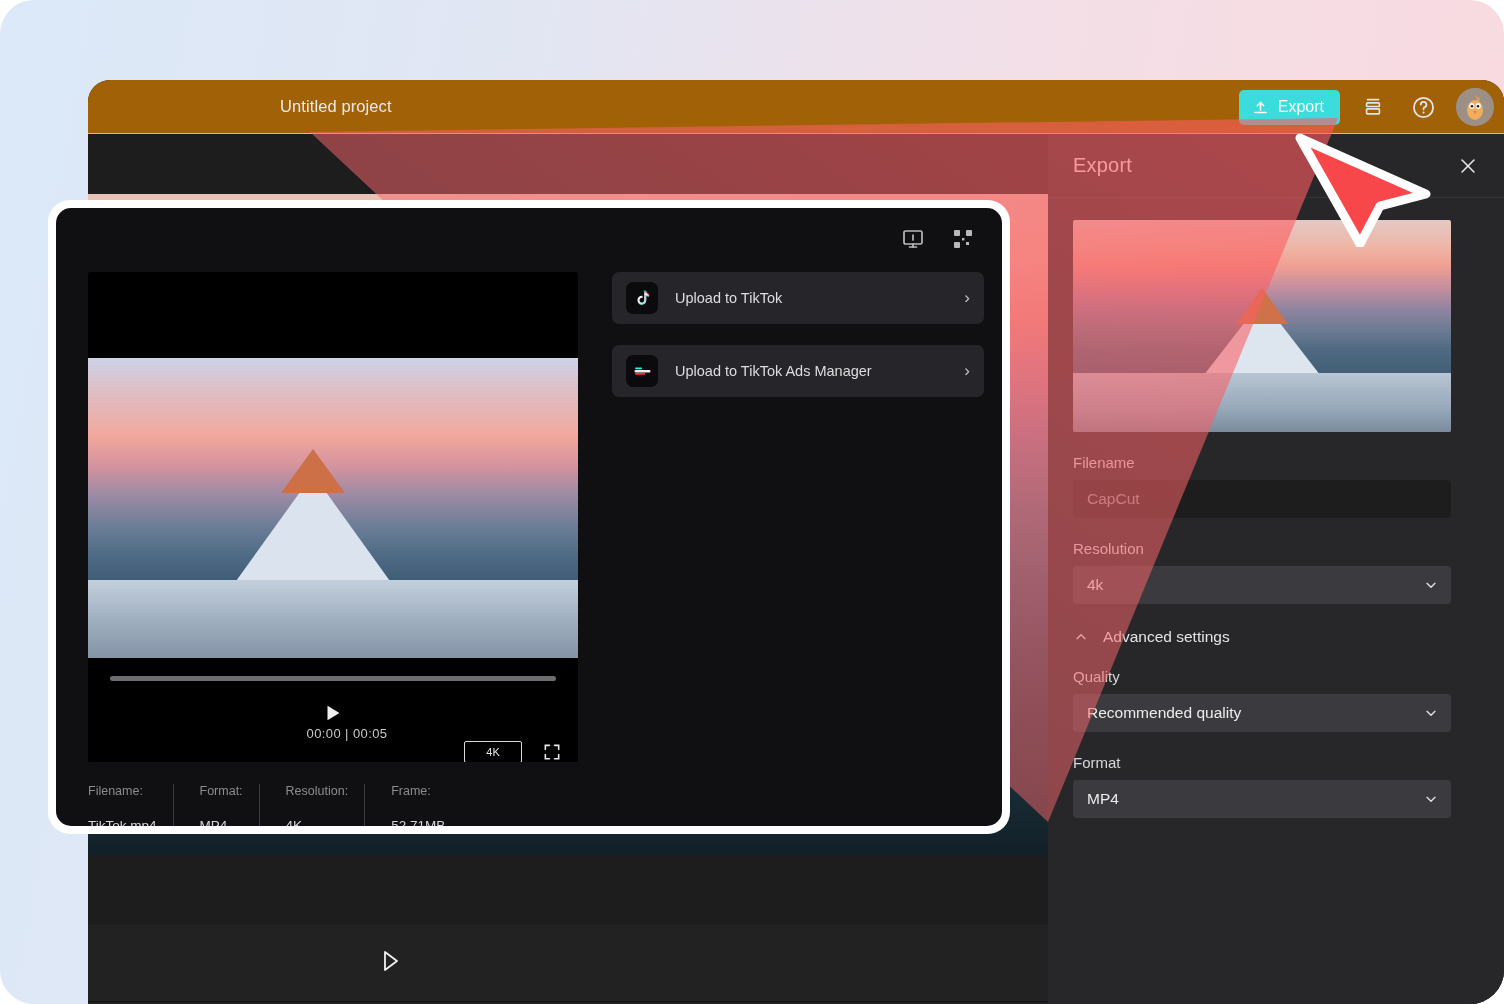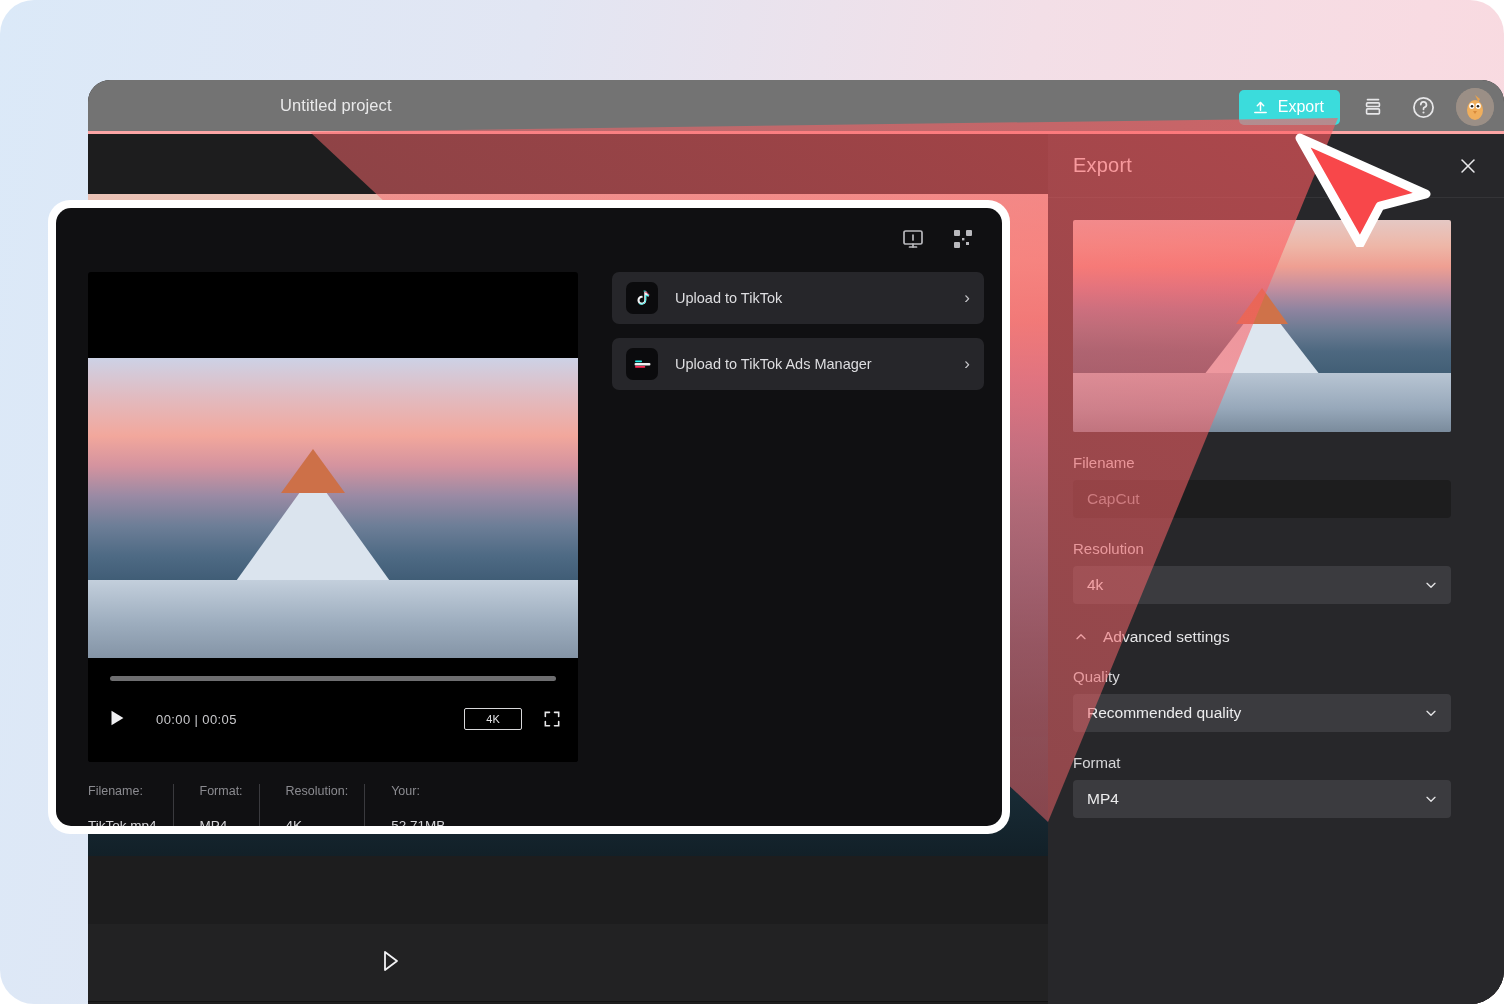--- a/index.html
+++ b/index.html
@@ -28,23 +28,23 @@
     background: #1e1e1f;
     border-radius: 22px 22px 0 0;
     overflow: hidden;
   }
 
   
   #topbar {
     position: absolute;
     left: 0; top: 0;
     width: 100%; height: 54px;
-    background: #737373;
+    background: #a16207;
     display: flex; align-items: center;
-    border-bottom: 3px solid #fca5a5;
+    border-bottom: 1px solid #fca5a5;
   }
   #project-title {
     position: absolute;
     left: 192px;
     font-size: 16.5px;
     color: #e9e9ea;
     letter-spacing: .1px;
     white-space: nowrap;
   }
   #topbar-right {
@@ -304,21 +304,21 @@
     background: #000000;
   }
   #vid-progress {
     position: absolute; left: 22px; top: 18px;
     width: 446px; height: 5px;
     background: #6e6e70; border-radius: 3px;
     cursor: pointer;
   }
   #vid-ctl-row {
     position: absolute; left: 18px; right: 16px; top: 44px;
-    height: 34px; display: flex; align-items: center;
+    height: 34px; display: flex; align-items: center; flex-direction: column;
   }
   #vid-ctl-row .small-play { width: 24px; height: 24px; cursor: pointer; }
   #vid-time {
     margin-left: 26px; font-size: 13px;
     color: #c9c9cc; letter-spacing: .4px;
     white-space: nowrap;
   }
   #vid-ctl-right { margin-left: auto; display: flex; align-items: center; gap: 20px; }
   #res-chip {
     width: 58px; height: 22px;
@@ -340,21 +340,21 @@
     position: absolute; left: 556px; top: 64px;
     width: 372px;
   }
   #ready-title {
     font-size: 25px; color: #f2f2f4;
     font-weight: bold; letter-spacing: .2px;
     margin-bottom: 24px;
   }
   .share-row {
     display: flex; align-items: center;
-    height: 52px; margin-bottom: 14px;
+    height: 52px; margin-bottom: 21px;
     background: #26262a; border-radius: 7px;
     padding: 0 14px; cursor: pointer;
   }
   .share-ic {
     width: 32px; height: 32px; border-radius: 7px;
     background: #0b0b0d;
     display: flex; align-items: center; justify-content: center;
     flex: none; margin-right: 17px;
   }
   .share-label { font-size: 14.5px; color: #dedee1; flex: 1; white-space: nowrap; }
@@ -589,21 +589,21 @@
         </div>
         <div class="meta-cell">
           <div class="meta-k">Format:</div>
           <div class="meta-v">MP4</div>
         </div>
         <div class="meta-cell">
           <div class="meta-k">Resolution:</div>
           <div class="meta-v">4K</div>
         </div>
         <div class="meta-cell">
-          <div class="meta-k">Your:</div>
+          <div class="meta-k">Frame:</div>
           <div class="meta-v">52.71MB</div>
         </div>
       </div>
 
       <div id="ready-col">
 
         <div class="share-row">
           <span class="share-ic">
             <svg width="19" height="19" viewBox="0 0 24 24">
               <path d="M14.2 3.2h2.6c.3 1.9 1.5 3.3 3.4 3.6v2.6c-1.3 0-2.5-.4-3.4-1.1v5.9c0 3.1-2.5 5.6-5.6 5.6S5.6 17.3 5.6 14.2s2.5-5.6 5.6-5.6c.3 0 .6 0 .9.1v2.7c-.3-.1-.6-.2-.9-.2-1.6 0-2.9 1.3-2.9 3s1.3 3 2.9 3 3-1.3 3-3V3.2z" fill="#f3f3f5"></path>

